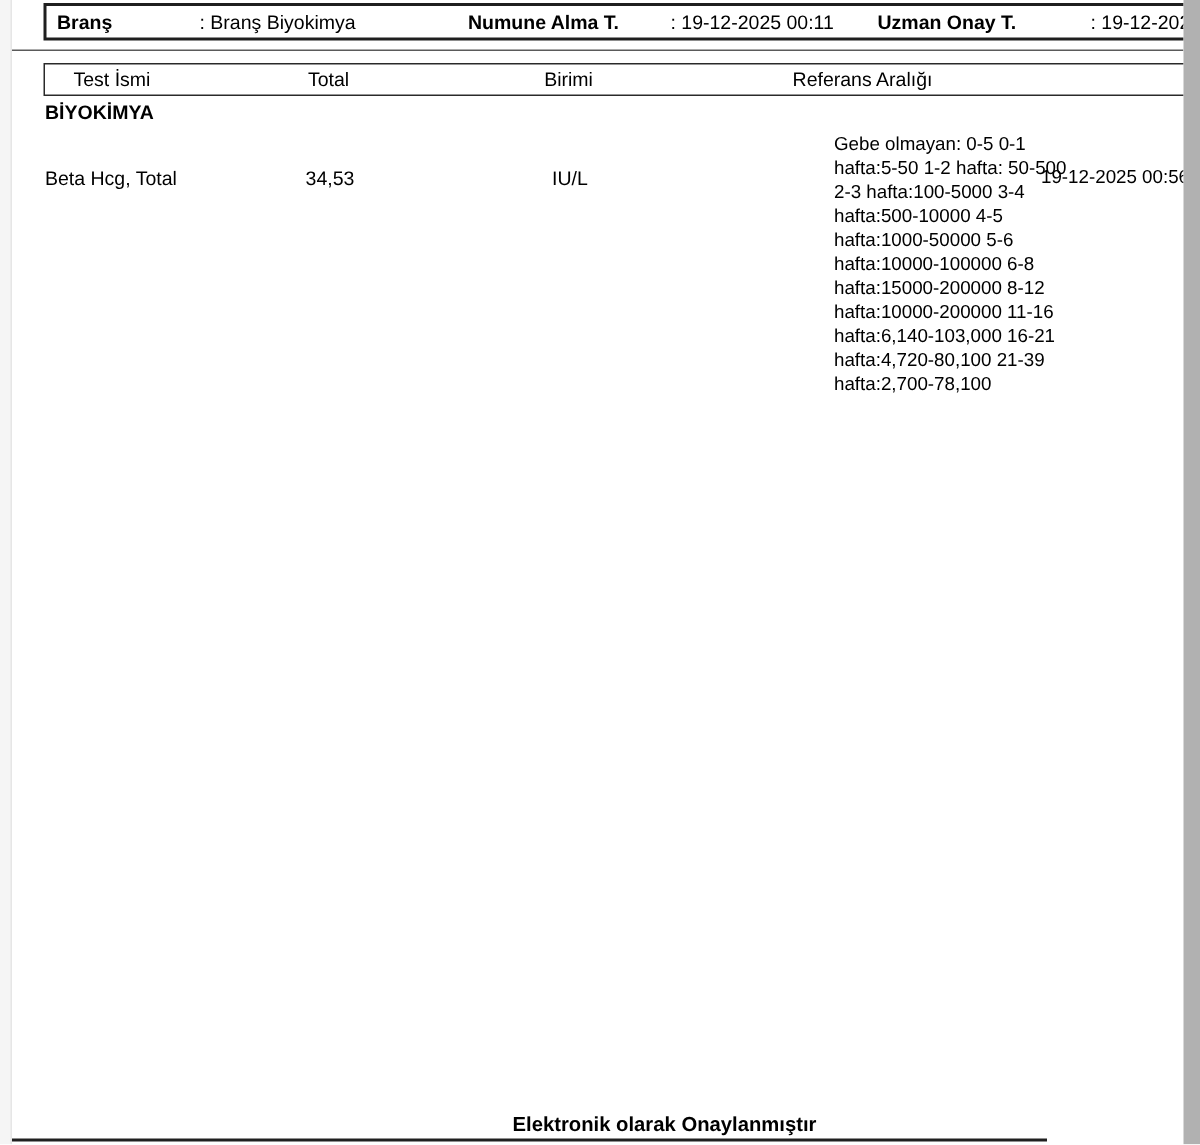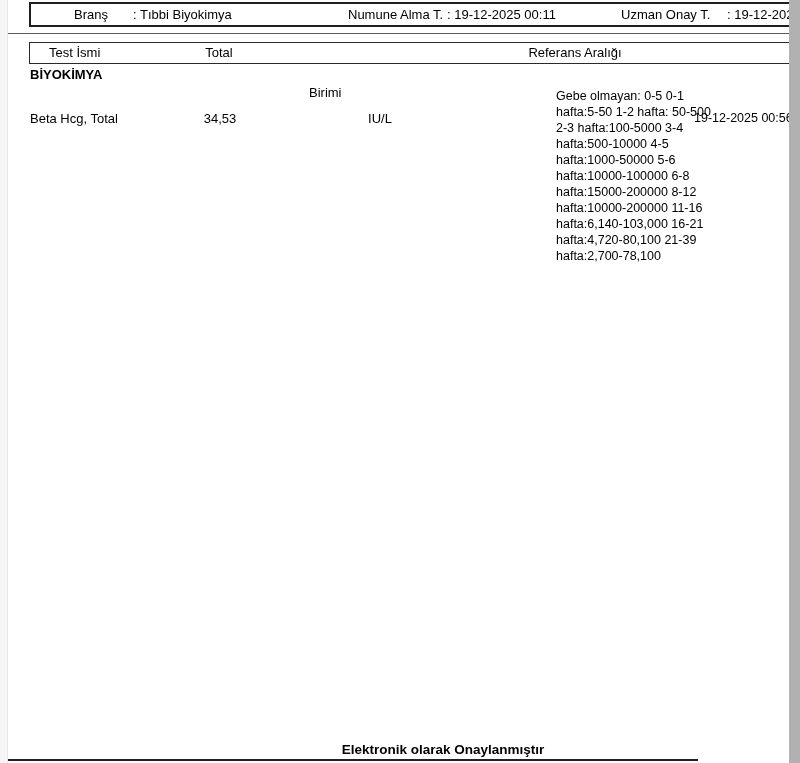--- a/index.html
+++ b/index.html
@@ -37,21 +37,21 @@
     width: 850px; height: 21px;
     border: 2px solid #1f1f1f;
   }
   .info-box span {
     position: absolute;
     top: 0;
     line-height: 21px;
     font-size: 13px;
     white-space: nowrap;
   }
-  .lbl { font-weight: normal; margin-left: 36px; }
+  .lbl { font-weight: bold; }
   .info-brans-label  { left: 7px; }
   .info-brans-value  { left: 102px; }
   .info-numune-label { left: 281px; }
   .info-numune-value { left: 416px; }
   .info-uzman-label  { left: 554px; text-align: center; }
   .info-uzman-value  { left: 696px; }
 
   .separator {
     position: absolute;
     left: 8px; top: 33px;
@@ -68,21 +68,21 @@
   }
   .header-box span {
     position: absolute;
     top: 0;
     line-height: 20px;
     font-size: 13px;
     white-space: nowrap;
   }
   .h-test { left: 7px; margin-left: 12px; }
   .h-result    { left: 119px; width: 140px; text-align: center; }
-  .h-unit      { left: 279px; width: 140px; text-align: left; margin-top: 40px; }
+  .h-unit      { left: 279px; width: 140px; text-align: center; }
   .h-reference { left: 469px; width: 152px; text-align: center; }
   .h-date      { left: 628px; width: 140px; text-align: center; }
 
   .section-title {
     position: absolute;
     left: 30px; top: 67px;
     font-size: 13px;
     font-weight: bold;
     white-space: nowrap;
   }
@@ -137,21 +137,21 @@
 <body>
 
 <div class="screen">
 
   <div class="page-edge"></div>
 
   <div class="content">
 
     <div class="info-box">
       <span class="lbl info-brans-label">Branş</span>
-      <span class="info-brans-value">: Tıbbi Biyokimya</span>
+      <span class="info-brans-value">: Branş Biyokimya</span>
       <span class="lbl info-numune-label">Numune Alma T.</span>
       <span class="info-numune-value">: 19-12-2025 00:11</span>
       <span class="lbl info-uzman-label">Uzman Onay T.</span>
       <span class="info-uzman-value">: 19-12-2025</span>
     </div>
 
     <div class="separator"></div>
 
     <div class="header-box">
       <span class="h-test">Test İsmi</span>

